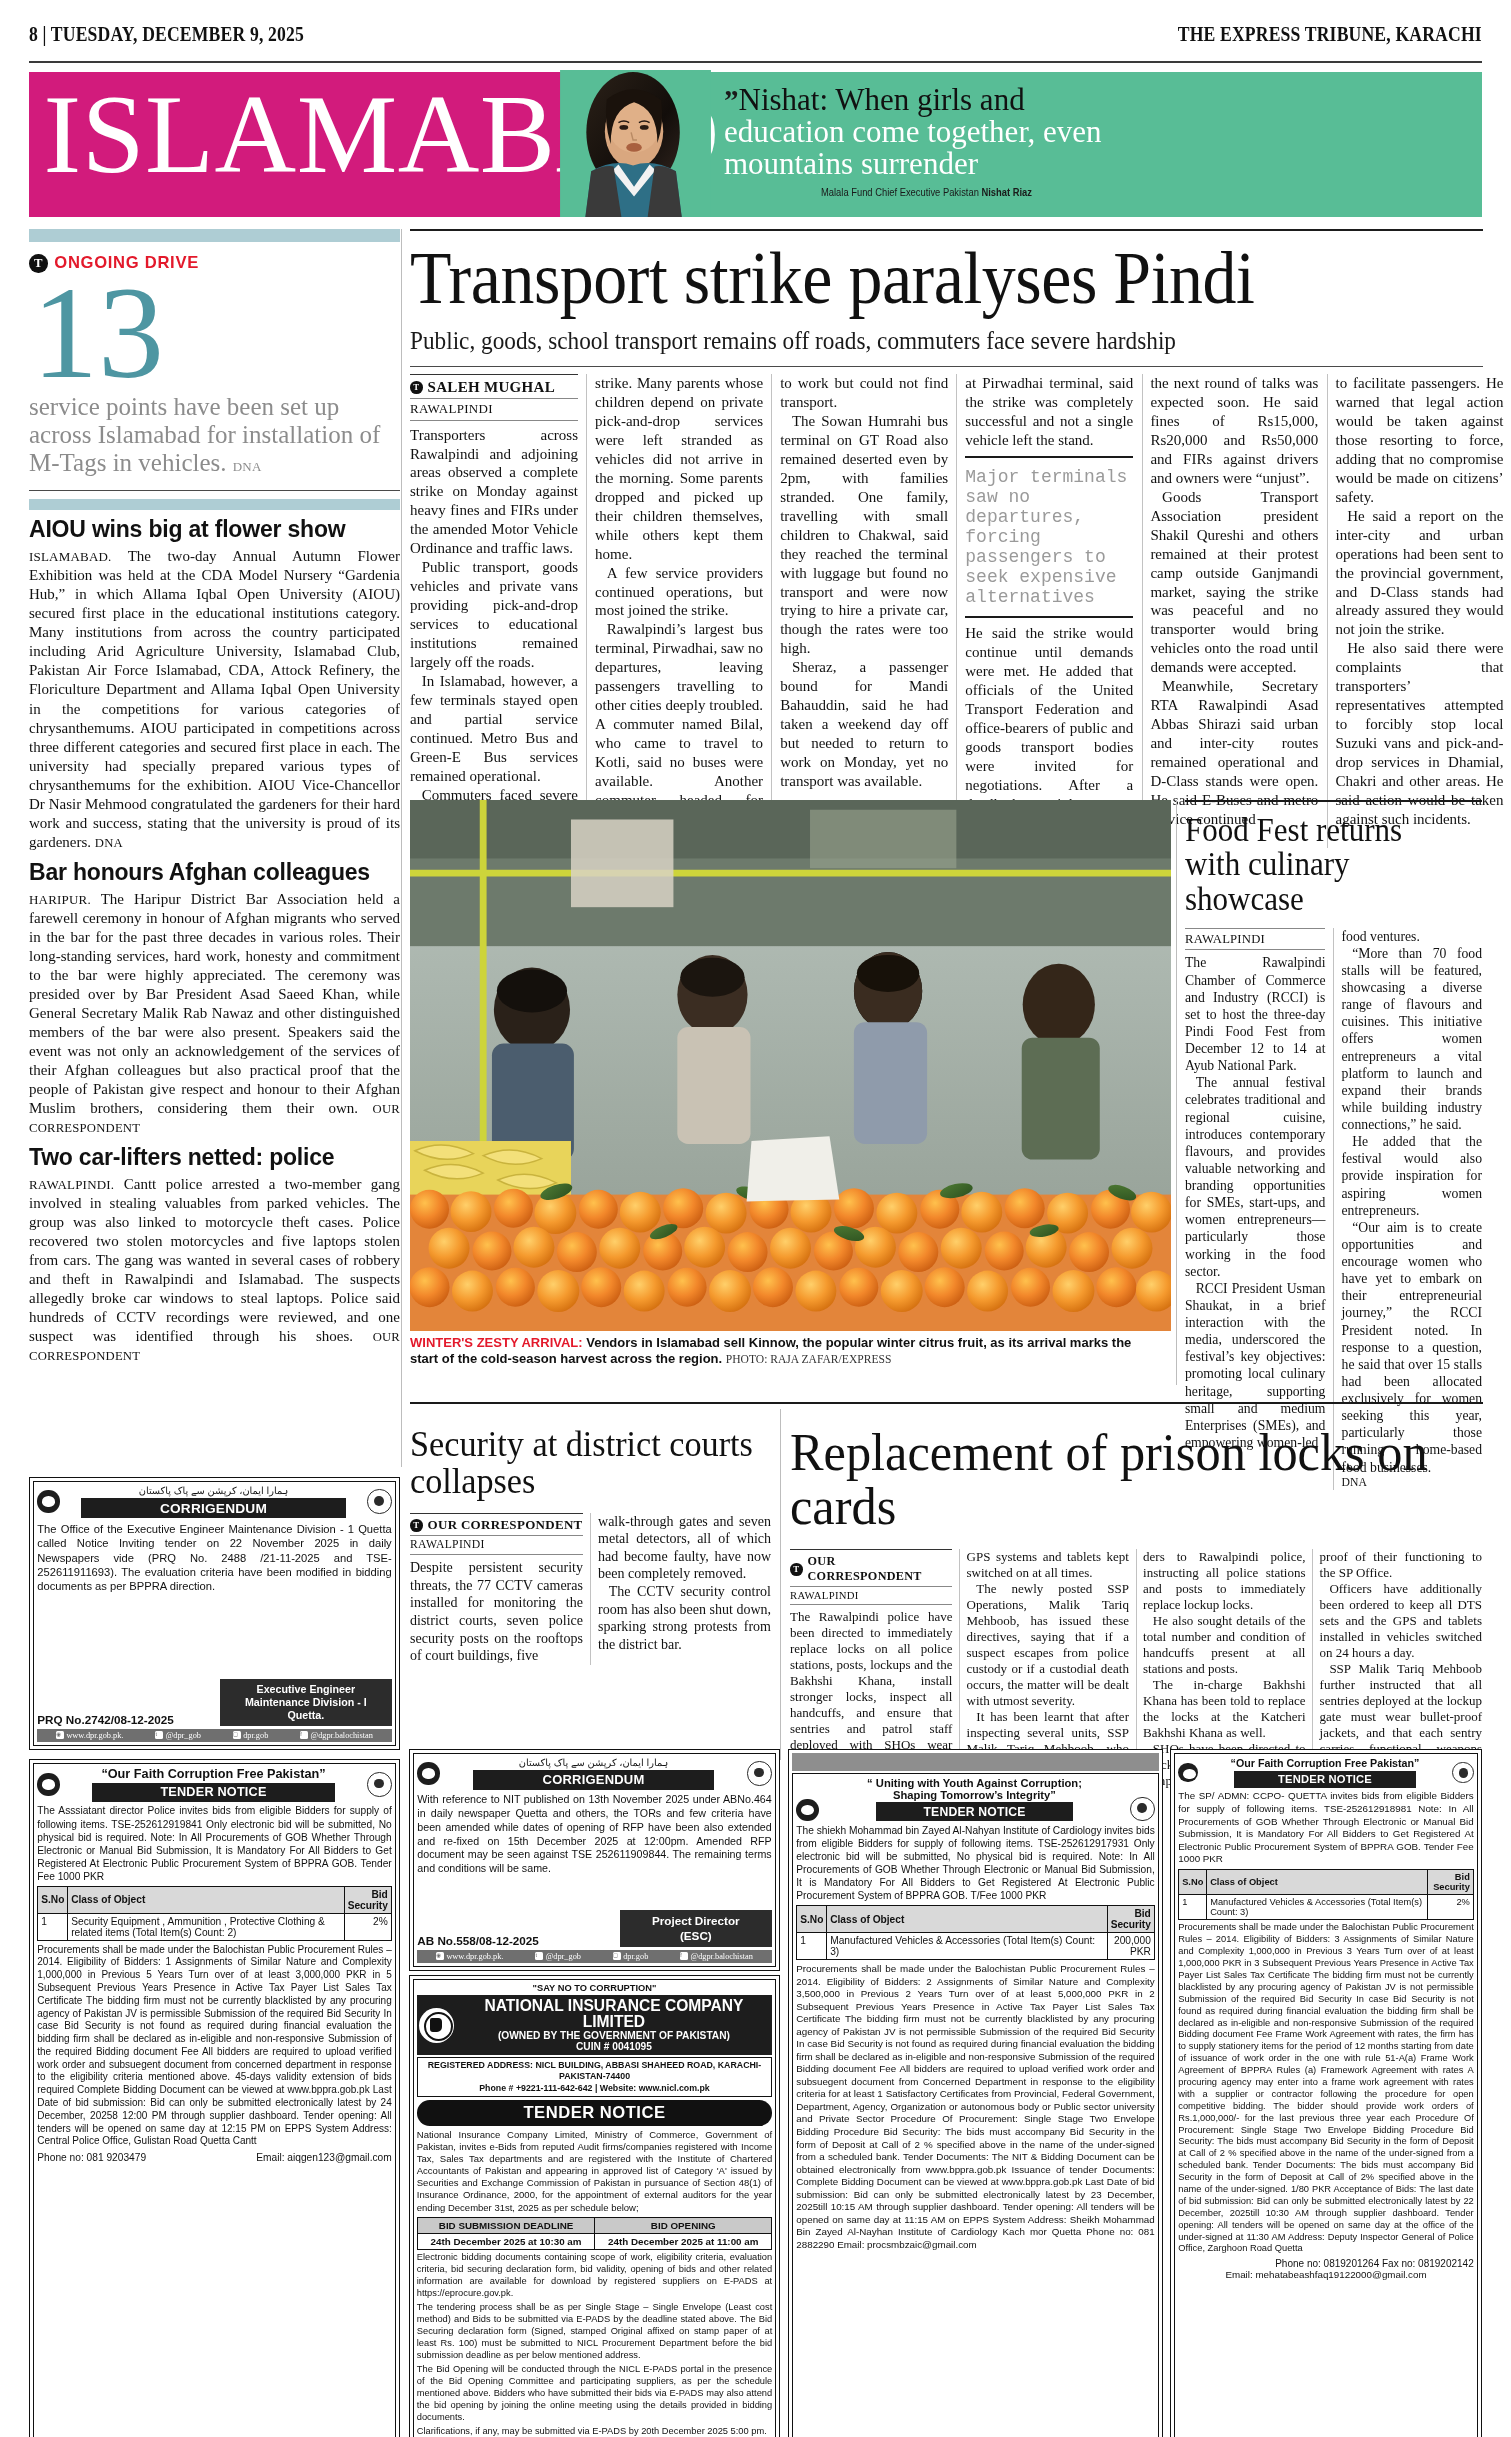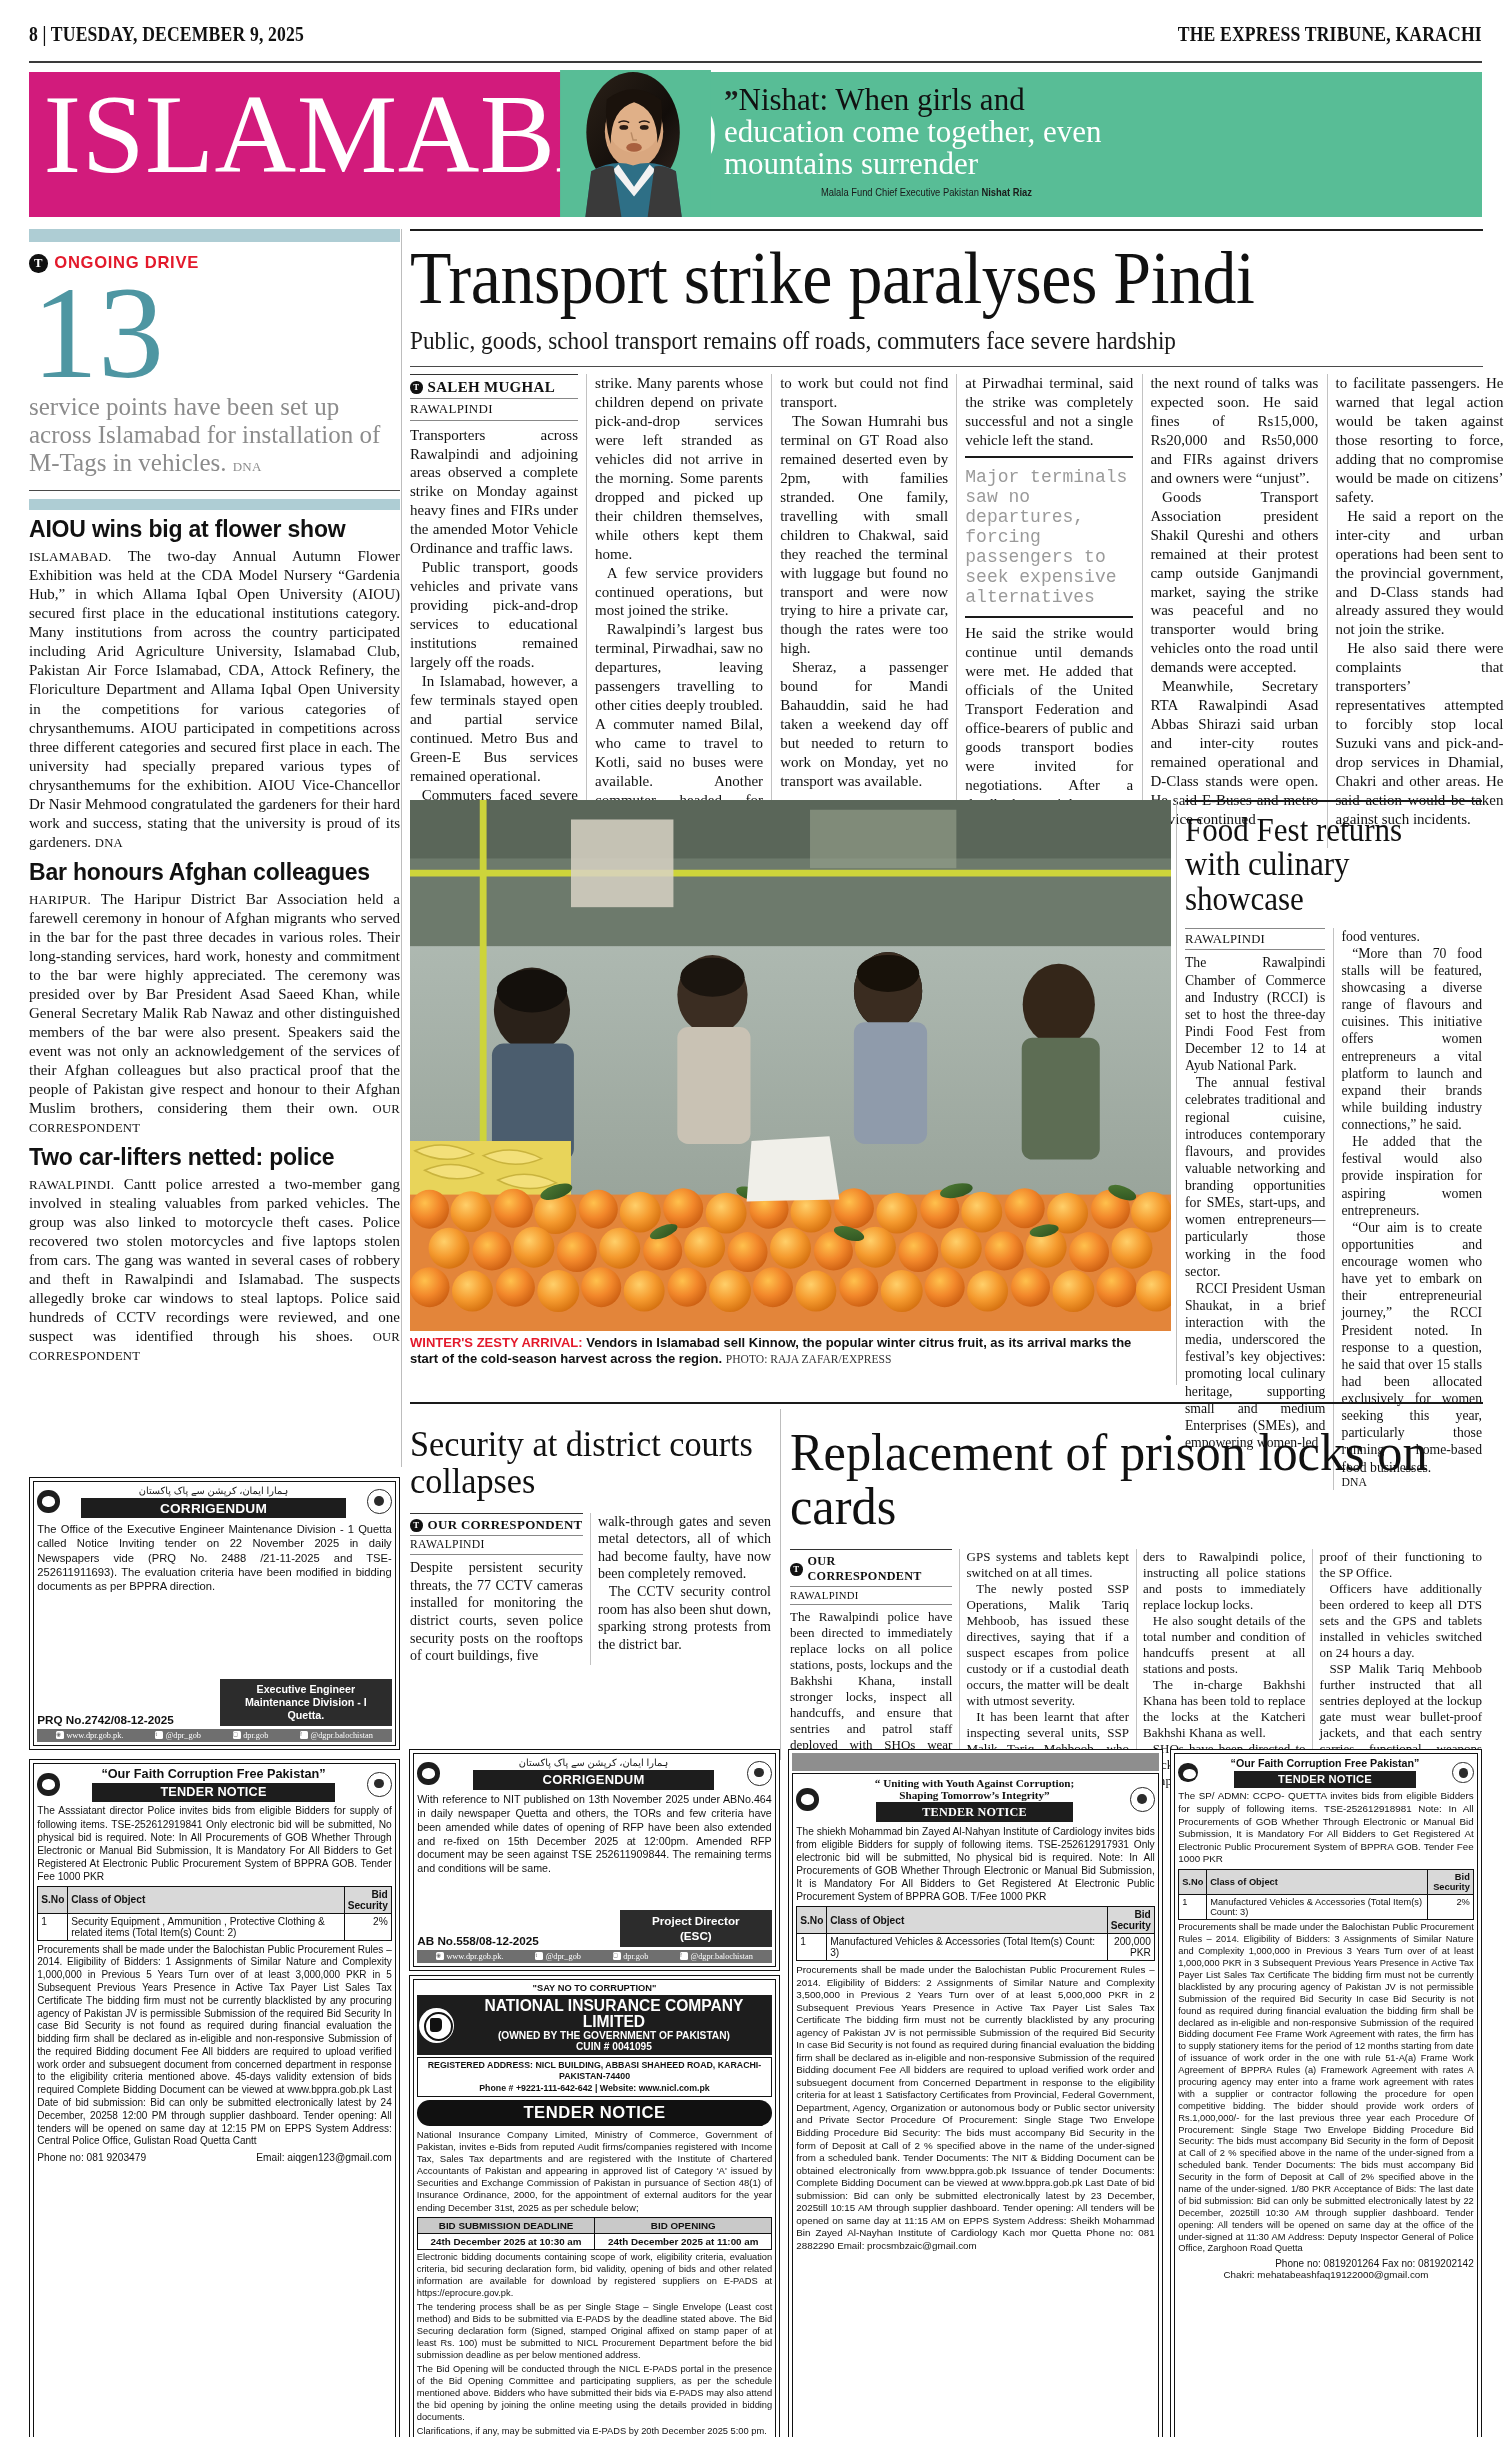--- a/index.html
+++ b/index.html
@@ -670,21 +670,21 @@
       <div class="ad-text" style="margin-top:2.4px;font-size:9.3px;">The Bid Opening will be conducted through the NICL E-PADS portal in the presence of the Bid Opening Committee and participating suppliers, as per the schedule mentioned above. Bidders who have submitted their bids via E-PADS may also attend the bid opening by joining the online meeting using the details provided in bidding documents.</div>
       <div class="ad-text" style="margin-top:2.4px;font-size:9.3px;">Clarifications, if any, may be submitted via E-PADS by 20th December 2025 5:00 pm.</div>
       <div class="hl-grey" style="margin-top:2.9px;">The Firm must have an office in Karachi or Lahore or Islamabad.</div>
 
     </div>
   </div>
 
   <div class="ad" style="left:788px;top:1749px;width:375px;height:895px;">
     <div style="height:17.6px;background:#8e8e8e;margin:3.4px 3.4px 0 3.4px;"></div>
     <div class="ad-inner" style="display:flex;flex-direction:column;height:calc(100% - 25px);margin-top:2px;">
-      <div style="display:flex;align-items:center;gap:2.9px;font-family:Liberation Serif, serif;">
+      <div style="display:flex;align-items:flex-end;gap:2.9px;">
         <div class="emblem"></div>
         <div style="flex:1;text-align:center;">
           <div style="font-size:11.2px;font-weight:700;">“ Uniting with Youth Against Corruption;</div>
           <div style="font-size:11.2px;font-weight:700;">Shaping Tomorrow’s Integrity”</div>
           <div class="ad-blackbar" style="font-size:12.2px;margin:1.5px 54px 0 54px;">TENDER NOTICE</div>
         </div>
         <div class="wreath"></div>
       </div>
       <div class="ad-text" style="margin-top:2.9px;font-size:10.2px;">The shiekh Mohammad bin Zayed Al-Nahyan Institute of Cardiology invites bids from eligible Bidders for supply of following items. TSE-252612917931 Only electronic bid will be submitted, No physical bid is required. Note: In All Procurements of GOB Whether Through Electronic or Manual Bid Submission, It is Mandatory For All Bidders to Get Registered At Electronic Public Procurement System of BPPRA GOB. T/Fee 1000 PKR</div>
       <table class="tbl" style="margin-top:2.9px;">
@@ -727,20 +727,20 @@
         </tr>
         <tr>
           <td class="num">1</td>
           <td>Manufactured Vehicles &amp; Accessories (Total Item(s) Count: 3)</td>
           <td class="bs">2%</td>
         </tr>
       </tbody>
         </table>
       <div class="ad-text" style="margin-top:2.9px;font-size:9.3px;">Procurements shall be made under the Balochistan Public Procurement Rules – 2014. Eligibility of Bidders: 3 Assignments of Similar Nature and Complexity 1,000,000 in Previous 3 Years Turn over of at least 1,000,000 PKR in 3 Subsequent Previous Years Presence in Active Tax Payer List Sales Tax Certificate The bidding firm must not be currently blacklisted by any procuring agency of Pakistan JV is not permissible Submission of the required Bid Security In case Bid Security is not found as required during financial evaluation the bidding firm shall be declared as in-eligible and non-responsive Submission of the required Bidding document Fee Frame Work Agreement with rates, the firm has to supply stationery items for the period of 12 months starting from date of issuance of work order in the one with rule 51-A(a) Frame Work Agreement of BPPRA Rules (a) Framework Agreement with rates A procuring agency may enter into a frame work agreement with rates with a supplier or contractor following the procedure for open competitive bidding. The bidder should provide work orders of Rs.1,000,000/- for the last previous three year each Procedure Of Procurement: Single Stage Two Envelope Bidding Procedure Bid Security: The bids must accompany Bid Security in the form of Deposit at Call of 2 % specified above in the name of the under-signed from a scheduled bank. Tender Documents: The bids must accompany Bid Security in the form of Deposit at Call of 2% specified above in the name of the under-signed. 1/80 PKR Acceptance of Bids: The last date of bid submission: Bid can only be submitted electronically latest by 22 December, 2025till 10:30 AM through supplier dashboard. Tender opening: All tenders will be opened on same day at the office of the under-signed at 11:30 AM Address: Deputy Inspector General of Police Office, Zarghoon Road Quetta</div>
       <div style="font-size:10px;margin-top:2.9px;text-align:right;">Phone no: 0819201264 Fax no: 0819202142</div>
-      <div style="font-size:9.8px;text-align:center;">Chakri: mehatabeashfaq19122000@gmail.com</div>
+      <div style="font-size:9.8px;text-align:center;">Email: mehatabeashfaq19122000@gmail.com</div>
       <div style="flex:1;"></div>
 
     </div>
   </div>
 
 </div>
 
 
 </body></html>

